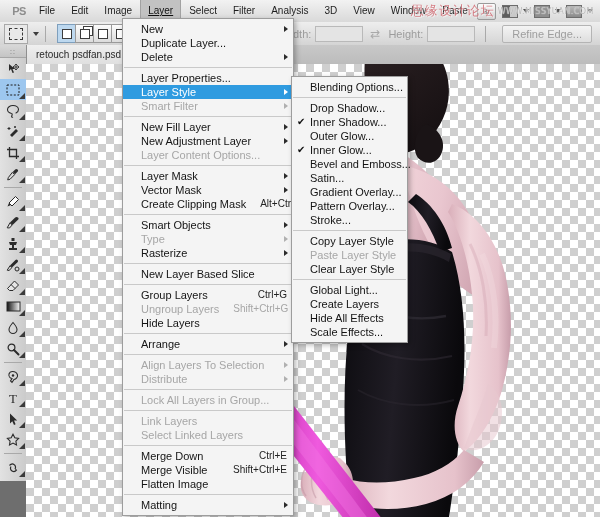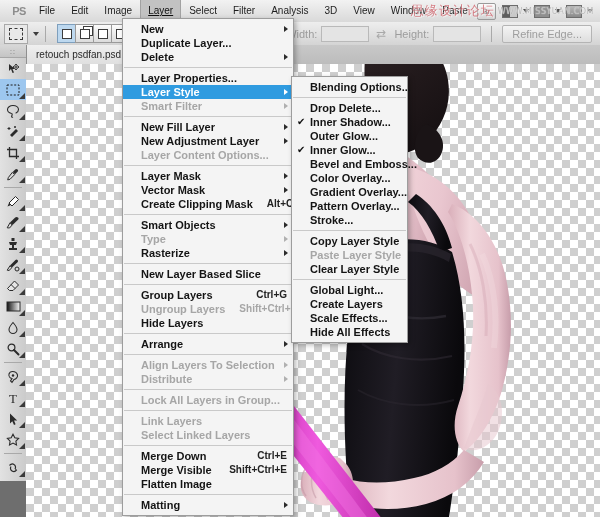--- a/index.html
+++ b/index.html
@@ -84,21 +84,21 @@
   .sq-o.dual{box-shadow:3px -3px 0 -1px #fff,3px -3px 0 0 #3c3c3c;}
   .sq-o.inter{border-style:solid;}
   .opt-label{color:#9c9c9c;font-size:11px;margin-left:8px;}
   .opt-input{
     width:46px;height:14px;border:1px solid #b9b9b9;background:#e4e4e4;margin-left:4px;
   }
   .swap-ico{color:#a9a9a9;font-size:12px;margin-left:7px;}
   .opt-btn{
     height:16px;padding:0 9px;border:1px solid #b4b4b4;border-radius:2px;
     background:linear-gradient(#f4f4f4,#dedede);color:#9e9e9e;font-size:11px;
-    display:flex;align-items:center;margin-left:4px;
+    display:flex;align-items:center;margin-left:10px;
   }
   .opt-dd{
     width:14px;height:17px;border:1px solid #a8a8a8;background:linear-gradient(#fafafa,#dadada);
     display:flex;align-items:center;justify-content:center;font-size:8px;color:#555;
   }
 
   
   #doctab-bar{
     position:absolute;left:26px;top:45px;width:574px;height:19px;
     background:linear-gradient(#c8c8c8,#bcbcbc);border-bottom:1px solid #8f8f8f;
@@ -148,21 +148,21 @@
   
   .menu-panel{
     position:absolute;background:#f4f4f4;border:1px solid #9d9d9d;
     box-shadow:2px 2px 5px rgba(0,0,0,.28);
     padding:3px 0;font-size:11px;color:#141414;
   }
   #layer-menu{left:122px;top:18px;width:170px;}
   #layerstyle-menu{left:291px;top:76px;width:115px;}
   .mrow{
     position:relative;height:14px;line-height:14px;display:flex;align-items:flex-end;
-    padding:0 6px 0 18px;white-space:nowrap;font-weight:bold;
+    padding:0 6px 0 18px;white-space:nowrap;
   }
   .mrow .lbl{flex:1;}
   .mrow .sc{color:#222;font-size:10px;margin-left:14px;}
   .mrow.dis .lbl,.mrow.dis .sc{color:#a6a6a6;}
   .mrow.hl{background:#2f9be0;}
   .mrow.hl .lbl,.mrow.hl .sc{color:#fff;}
   .mrow .arw{
     position:absolute;right:5px;top:4px;width:0;height:0;
     border-top:3.5px solid transparent;border-bottom:3.5px solid transparent;border-left:4px solid #2b2b2b;
   }
@@ -624,38 +624,38 @@
         <span class="arw"></span>
       </div>
     </div>
 
   <div class="menu-panel" id="layerstyle-menu">
       <div class="mrow">
         <span class="lbl">Blending Options...</span>
       </div>
       <div class="msep"></div>
       <div class="mrow">
-        <span class="lbl">Drop Delete...</span>
+        <span class="lbl">Drop Shadow...</span>
       </div>
       <div class="mrow">
         <span class="chk">✔</span>
         <span class="lbl">Inner Shadow...</span>
       </div>
       <div class="mrow">
         <span class="lbl">Outer Glow...</span>
       </div>
       <div class="mrow">
         <span class="chk">✔</span>
         <span class="lbl">Inner Glow...</span>
       </div>
       <div class="mrow">
         <span class="lbl">Bevel and Emboss...</span>
       </div>
       <div class="mrow">
-        <span class="lbl">Color Overlay...</span>
+        <span class="lbl">Satin...</span>
       </div>
       <div class="mrow">
         <span class="lbl">Gradient Overlay...</span>
       </div>
       <div class="mrow">
         <span class="lbl">Pattern Overlay...</span>
       </div>
       <div class="mrow">
         <span class="lbl">Stroke...</span>
       </div>
@@ -670,20 +670,20 @@
         <span class="lbl">Clear Layer Style</span>
       </div>
       <div class="msep"></div>
       <div class="mrow">
         <span class="lbl">Global Light...</span>
       </div>
       <div class="mrow">
         <span class="lbl">Create Layers</span>
       </div>
       <div class="mrow">
+        <span class="lbl">Hide All Effects</span>
+      </div>
+      <div class="mrow">
         <span class="lbl">Scale Effects...</span>
       </div>
-      <div class="mrow">
-        <span class="lbl">Hide All Effects</span>
-      </div>
     </div>
 
 </div>
 
 </body></html>

